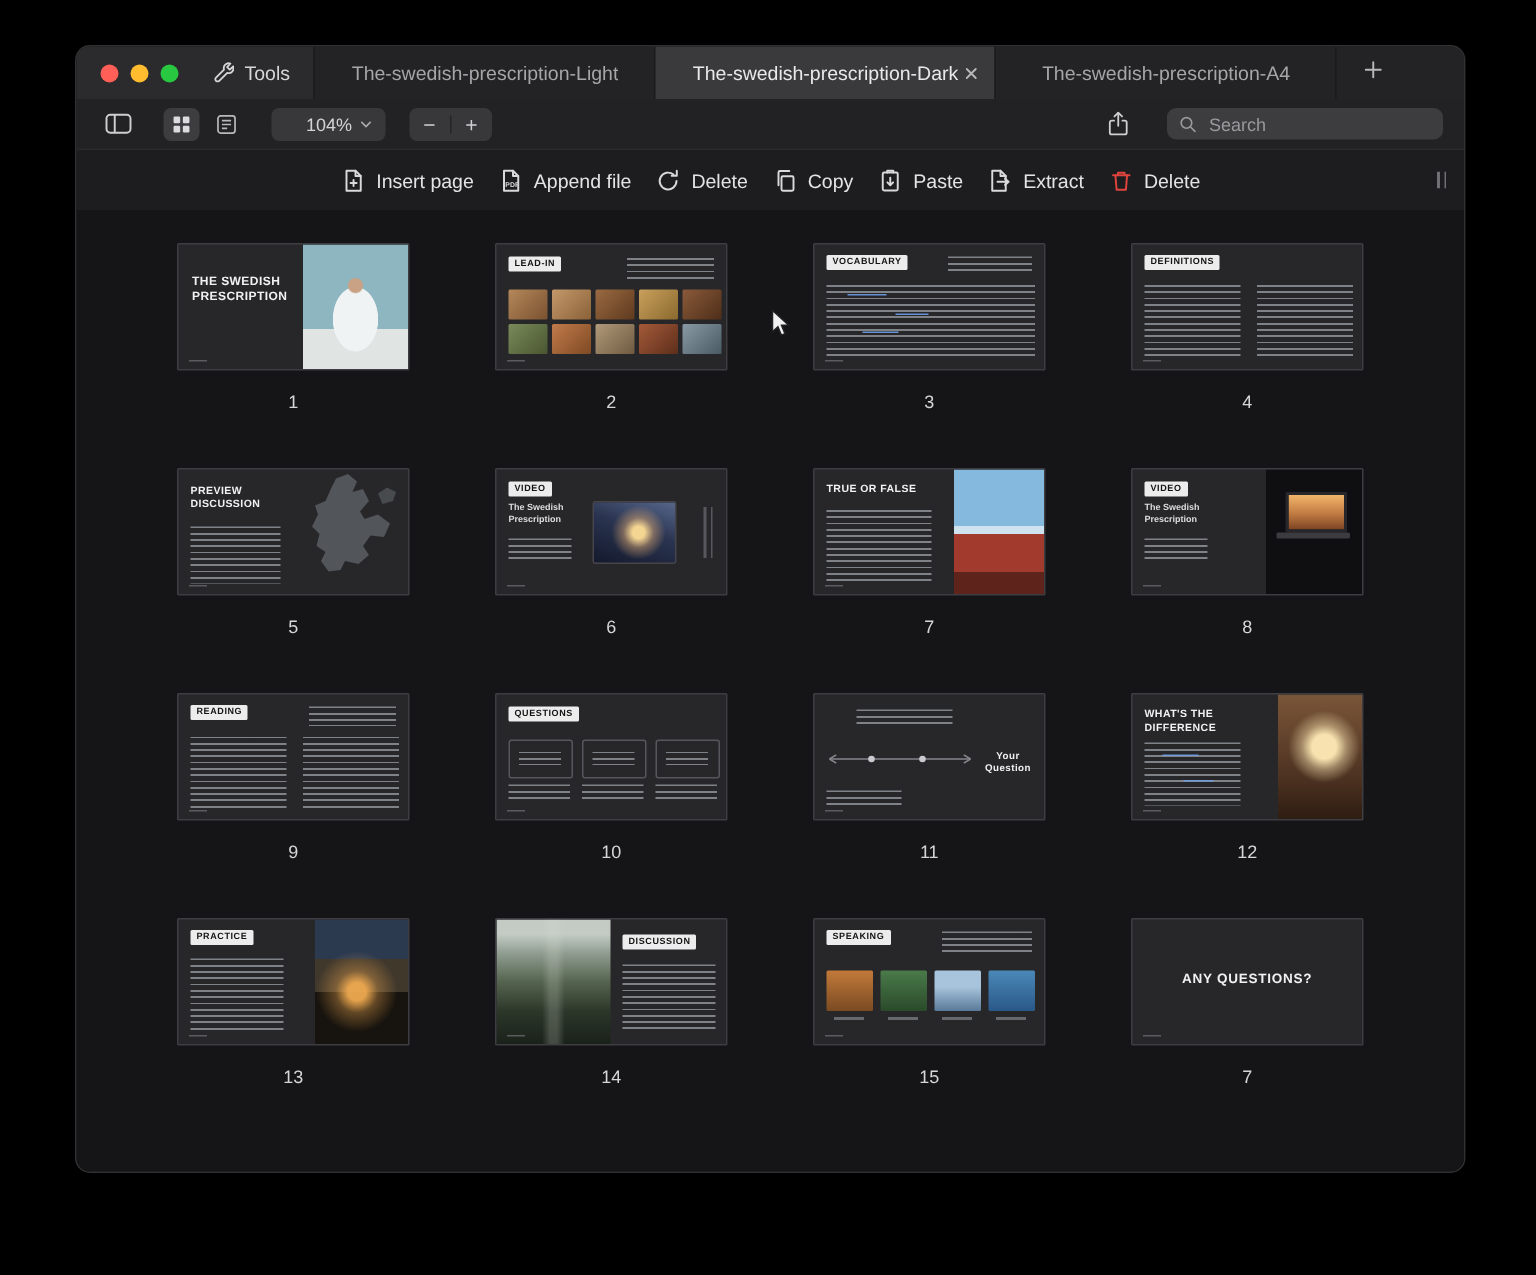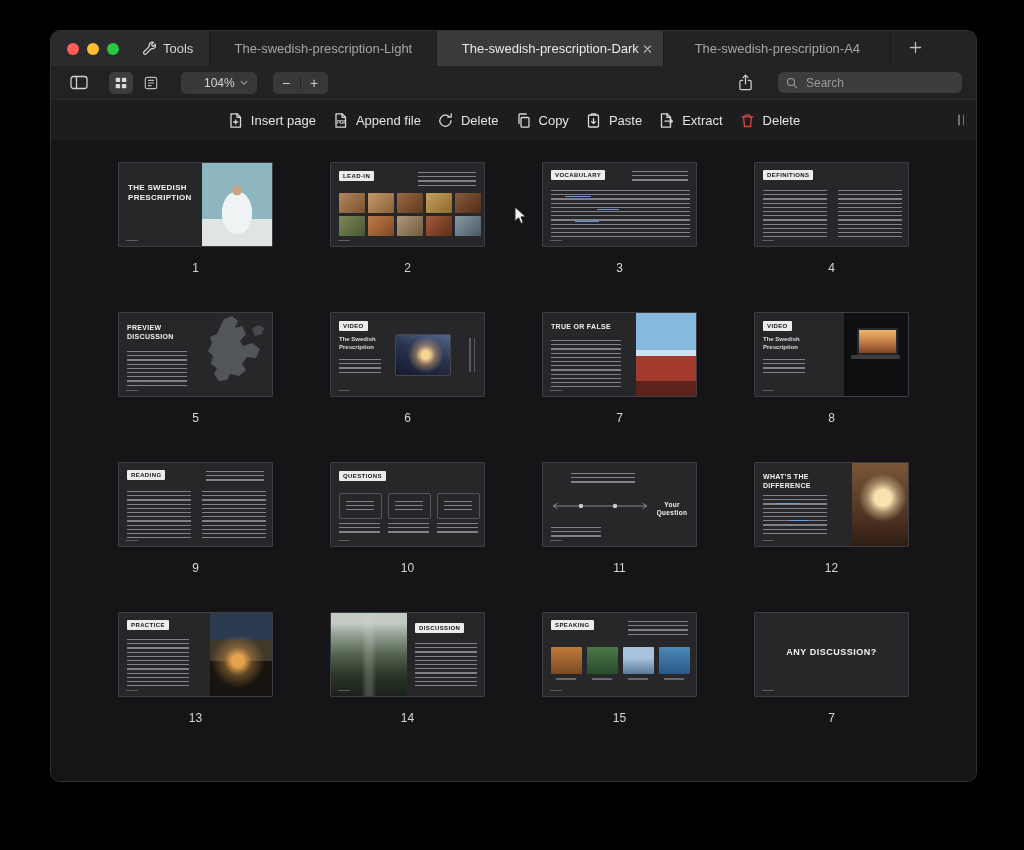--- a/index.html
+++ b/index.html
@@ -501,21 +501,21 @@
           <div class="cap c2"></div>
           <div class="cap c3"></div>
           <div class="cap c4"></div>
           <div class="fm"></div>
         </div>
         <div class="pnum">15</div>
       </div>
 
       <div class="cell">
         <div class="thumb s16">
-          <div class="wt s16-title">ANY DISCUSSION?</div>
+          <div class="wt s16-title">ANY QUESTIONS?</div>
           <div class="fm"></div>
         </div>
         <div class="pnum">7</div>
       </div>
 
     </div>
   </div>
 </div>
 
 <svg class="cursor" width="14" height="20" viewBox="0 0 14 20">

